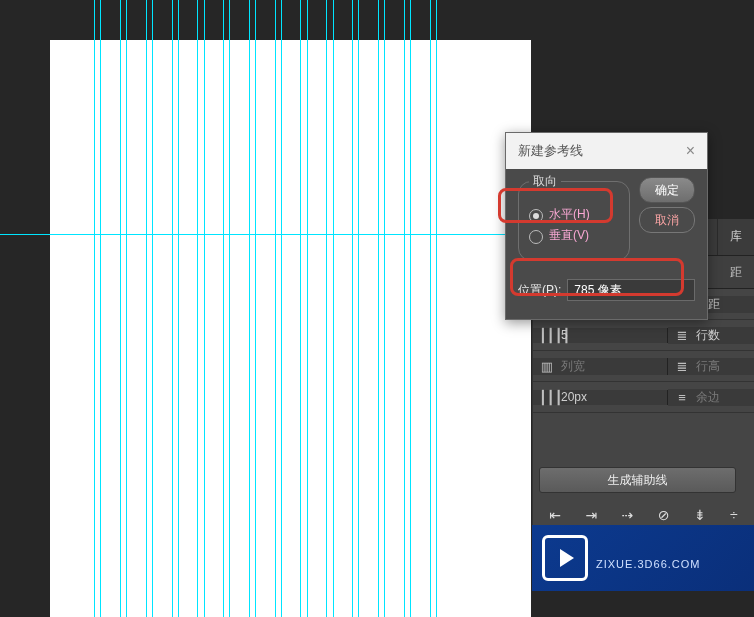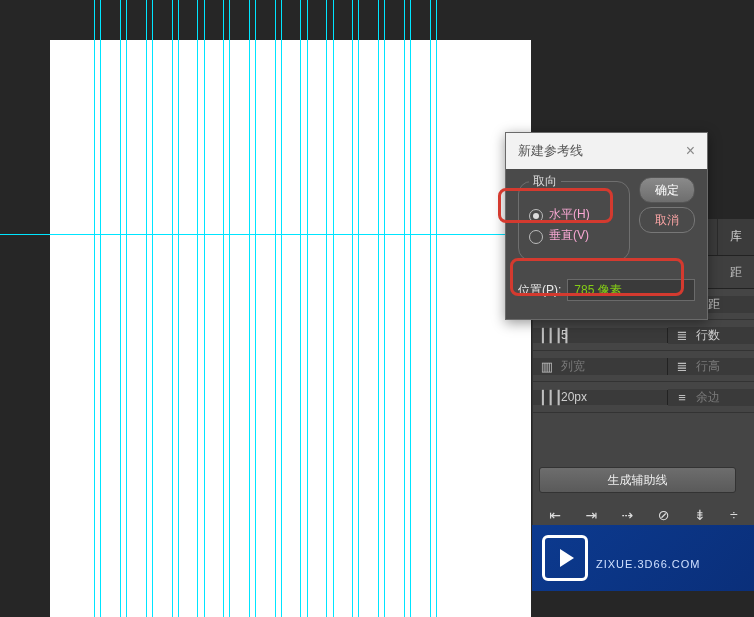--- a/index.html
+++ b/index.html
@@ -29,21 +29,21 @@
   #dlg-title{height:36px;background:#f2f2f2;color:#555;display:flex;align-items:center;padding:0 12px;justify-content:space-between;font-size:13px}
   #dlg-close{color:#888;font-size:16px;cursor:pointer}
   #dlg-body{position:relative;padding:12px 12px 18px 12px}
   .group{border:1px solid #6f6f6f;border-radius:13px;padding:20px 10px 12px 10px;position:relative;width:90px}
   .group-legend{position:absolute;top:-9px;left:10px;background:#4a4a4a;padding:0 4px;color:#ddd;font-size:12px}
   .radio-row{display:flex;align-items:flex-end;margin:4px 0;color:#f9a8d4;font-size:12px}
   .radio{width:12px;height:12px;border:1px solid #bbb;border-radius:50%;margin-right:6px;display:inline-flex;align-items:center;justify-content:center}
   .radio.sel::after{content:"";width:6px;height:6px;background:#ddd;border-radius:50%}
   #pos-row{margin-top:18px;display:flex;align-items:center}
   #pos-label{color:#eaeaea;margin-right:6px}
-  #pos-input{flex:1;height:20px;background:#3a3a3a;border:1px solid #6a6a6a;color:#84cc16;padding:0 6px;font-size:12px;width:58px}
+  #pos-input{flex:1;height:20px;background:#3a3a3a;border:1px solid #6a6a6a;color:#ffffff;padding:0 6px;font-size:12px;width:58px}
   .dlg-btn{position:absolute;right:12px;width:54px;height:24px;line-height:24px;text-align:center;border-radius:12px;font-size:12px}
   #btn-ok{top:8px;background:linear-gradient(#8a8a8a,#6e6e6e);color:#fff;border:1px solid #555}
   #btn-cancel{top:38px;background:#4a4a4a;color:#fca5a5;border:1px solid #777}
   
   .anno{position:absolute;border:3px solid #d43a2f;border-radius:8px;pointer-events:none}
   #anno1{left:498px;top:188px;width:109px;height:29px}
   #anno2{left:510px;top:258px;width:168px;height:32px}
   
   #wm{position:absolute;left:532px;top:525px;width:222px;height:66px;background:linear-gradient(135deg,#0c3a8f,#0a2f7a);display:flex;align-items:center;padding:0 10px;box-sizing:border-box}
   #wm-play{width:40px;height:40px;border:3px solid #fff;border-radius:6px;display:flex;align-items:center;justify-content:center;margin-right:8px}

